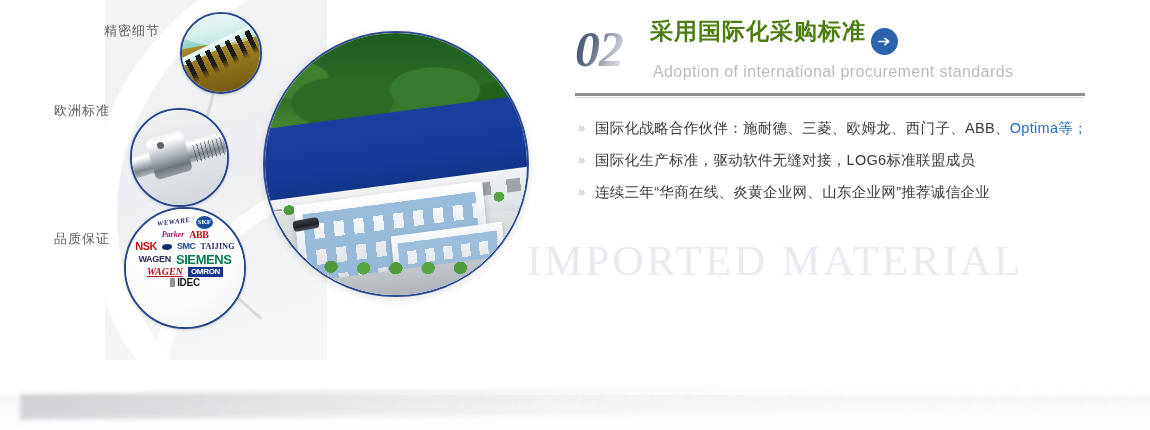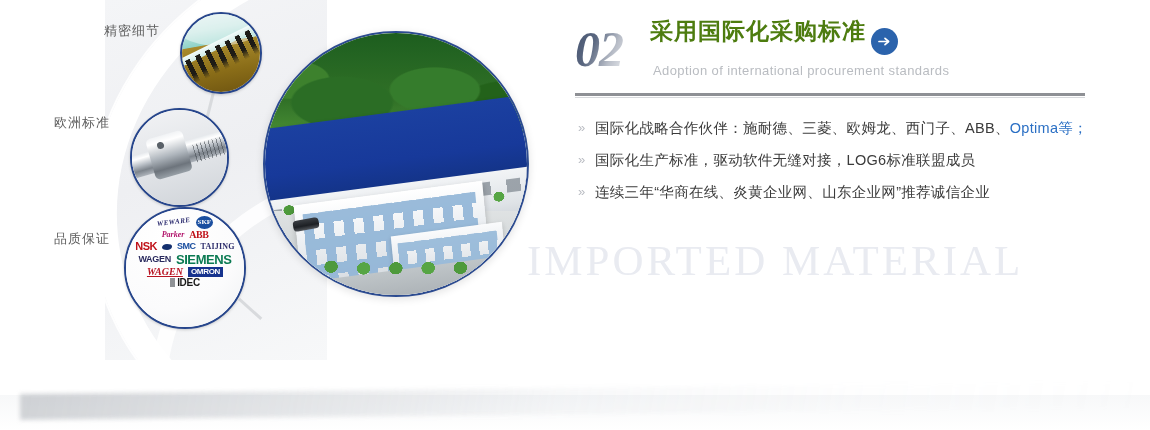--- a/index.html
+++ b/index.html
@@ -51,21 +51,21 @@
 
   .side-label {
     position: absolute;
     font-size: 13px;
     color: #5d5d5d;
     letter-spacing: 1px;
     white-space: nowrap;
     font-family: "Liberation Sans", "DejaVu Sans", sans-serif;
   }
   #label-precision { left: 104px; top: 22px; }
-  #label-european { left: 54px;  top: 114px; }
+  #label-european { left: 54px;  top: 102px; }
   #label-quality  { left: 54px;  top: 230px; }
 
   
   .stem {
     position: absolute;
     background: #d8dadd;
     transform-origin: top left;
   }
 
   
@@ -344,21 +344,21 @@
   }
   #arrow-badge {
     position:absolute; left:296px; top:28px;
     width: 27px; height: 27px; border-radius:50%;
     background: #2b63ac;
     display:flex; align-items:center; justify-content:center;
   }
   #arrow-badge svg { display:block; }
   #title-en {
     position:absolute; left:78px; top:63px;
-    font-size: 13px;
+    font-size: 16px;
     color:#b9bcc1;
     letter-spacing: .4px;
     white-space: nowrap;
   }
   #divider {
     position:absolute; left:0px; top:93px; width:510px;
   }
   #divider .d1 { height:3px; background:#8e9095; }
   #divider .d2 { height:1px; background:#ffffff; }
   #divider .d3 { height:1px; background:#d7d9dc; }

